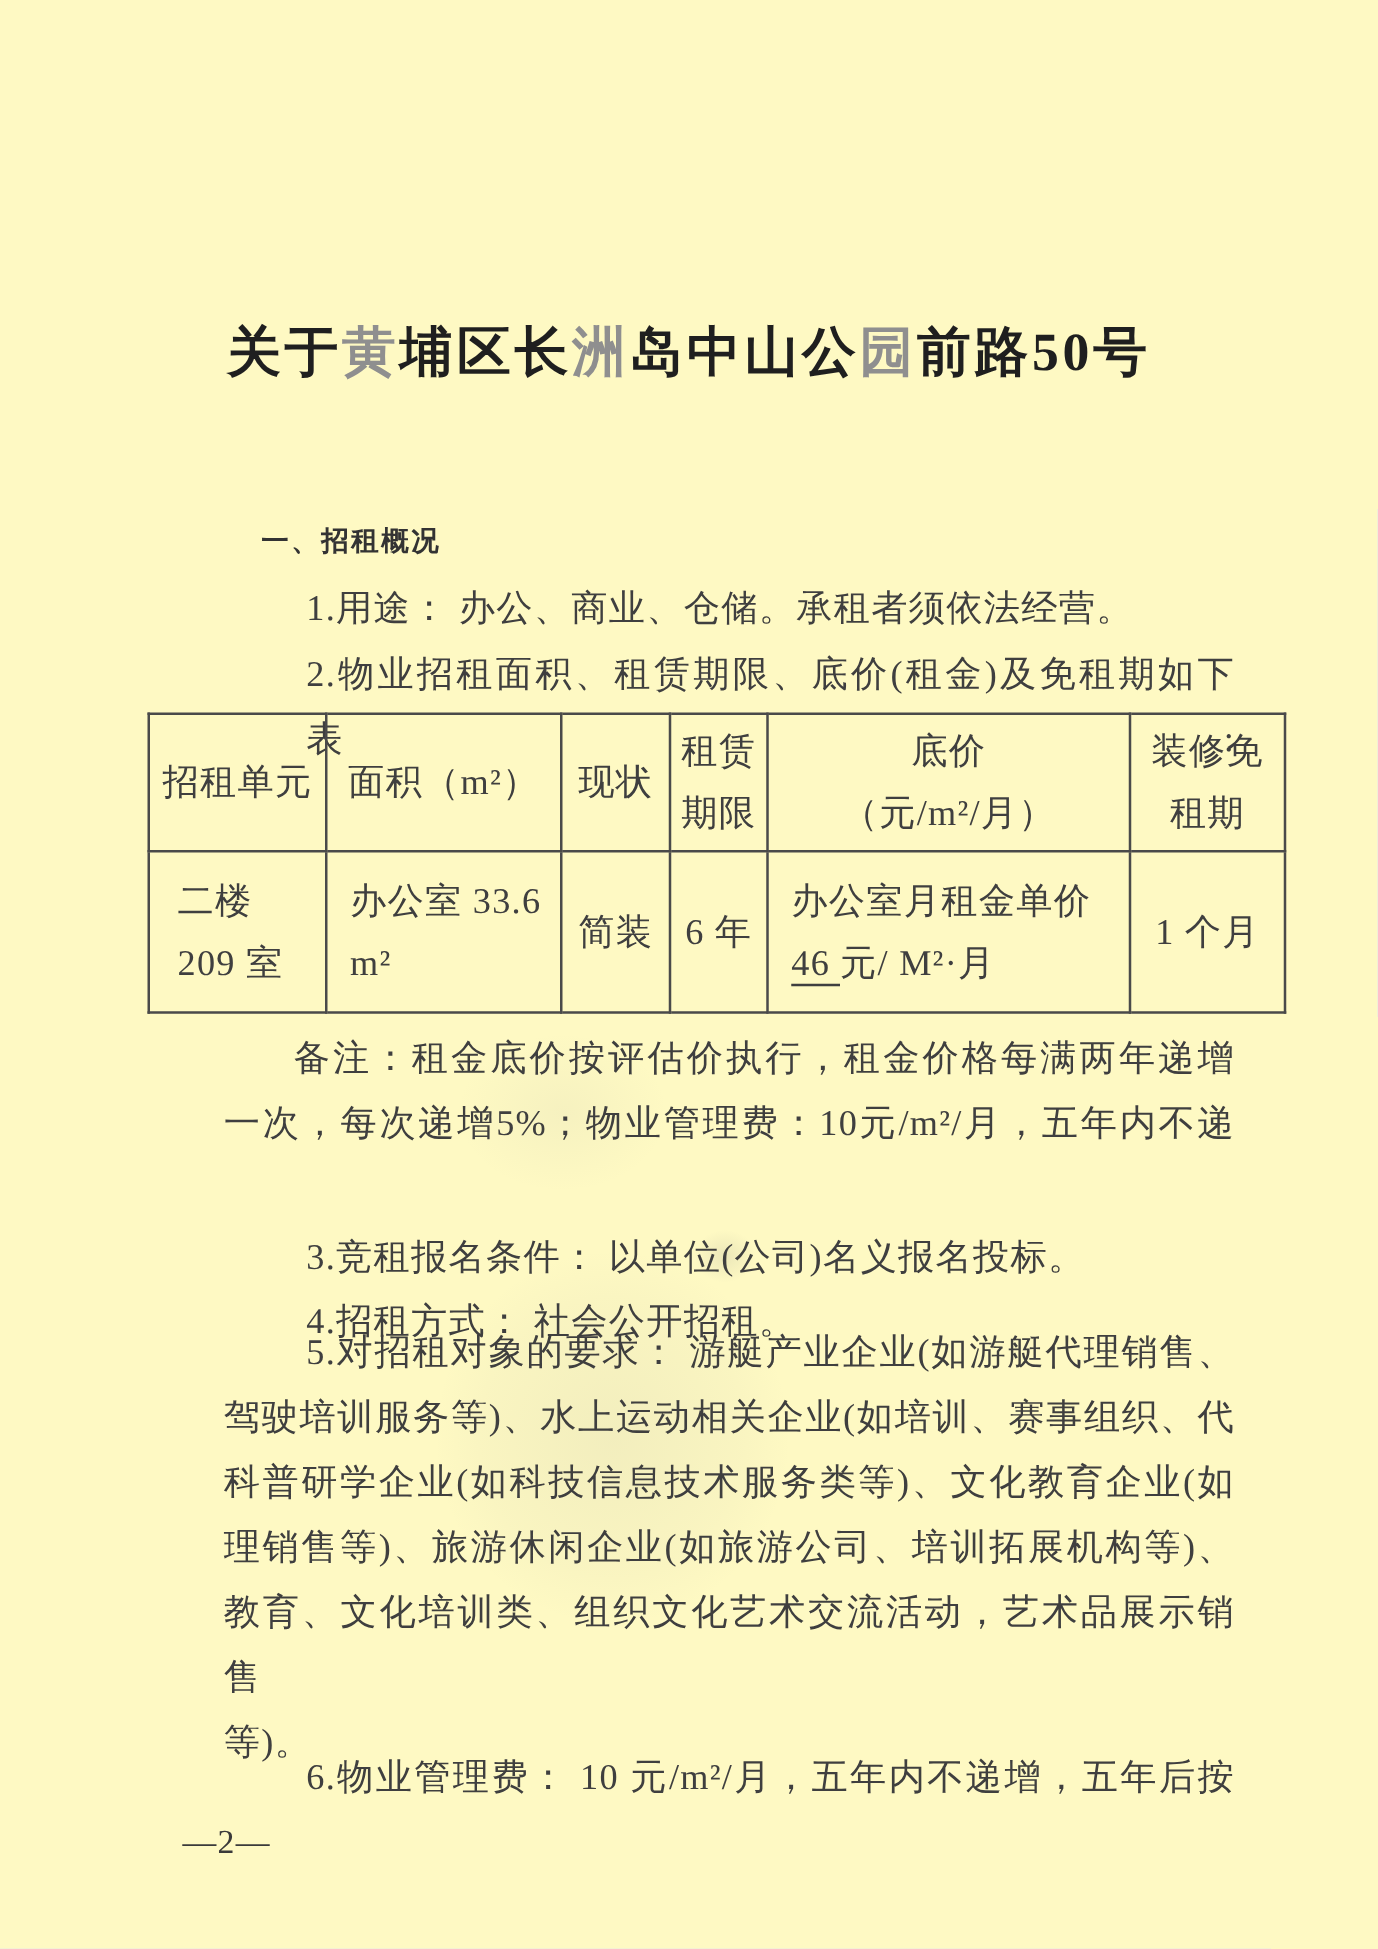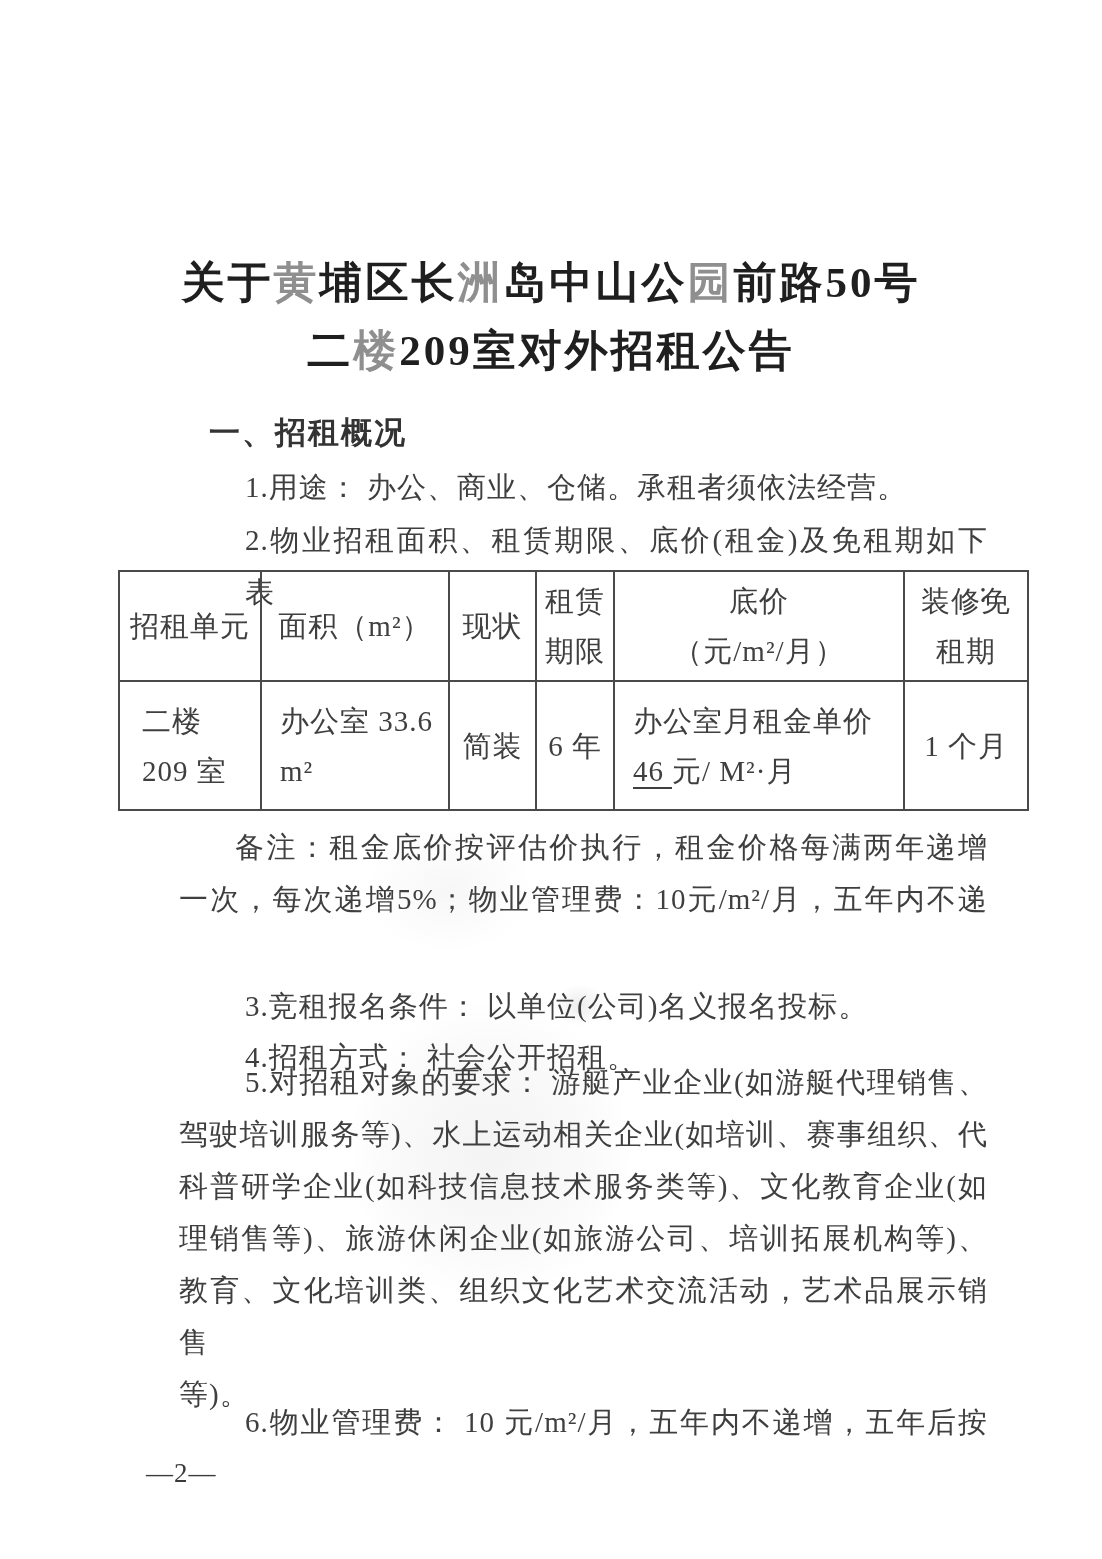--- a/index.html
+++ b/index.html
@@ -1,20 +1,20 @@
 <!DOCTYPE html>
 <html lang="zh"><head>
 <meta charset="utf-8">
 <style>
   html,body{margin:0;padding:0;background:#e8e8e8;}
   .page{
     position:relative;
     width:1102px;height:1559px;
     margin:0 auto;
-    background:#ffffff;
+    background:#fef9c3;
     overflow:hidden;
     color:#3f3f3f;
     font-family:"Liberation Serif","DejaVu Serif",serif;
   }
   
   .artifact{position:absolute;pointer-events:none;border-radius:50%;}
   .artifact.a1{left:300px;top:950px;width:380px;height:400px;
     background:radial-gradient(closest-side,rgba(140,140,140,0.10),rgba(140,140,140,0.04) 55%,transparent 75%);}
   .artifact.a2{left:330px;top:800px;width:240px;height:180px;
     background:radial-gradient(closest-side,rgba(150,150,150,0.08),transparent 70%);}
@@ -28,21 +28,21 @@
     font-size:43px;line-height:68px;
     color:#1f1f1f;
     letter-spacing:3px;
     font-family:"Liberation Serif","DejaVu Serif",serif;
   }
   .title .light{color:#8f8f8f;}
 
   .sec-heading{
     position:absolute;left:209px;top:409px;
     font-family:"Liberation Sans","DejaVu Sans",sans-serif;
-    font-weight:700;font-size:31px;line-height:48px;color:#333;
+    font-weight:700;font-size:22px;line-height:48px;color:#333;
     letter-spacing:2px;
   }
 
   .bodyblock{
     position:absolute;left:179px;width:809px;
     font-size:29px;line-height:52px;
     letter-spacing:1px;
   }
   .line{white-space:nowrap;}
   .fill{text-align:justify;text-align-last:justify;white-space:normal;}
@@ -86,21 +86,20 @@
 <body>
 
 <div class="page">
 
   <div class="artifact a1"></div>
   <div class="artifact a2"></div>
   <div class="artifact a3"></div>
 
   <h1 class="title">
     <div><span>关于</span><span class="light">黄</span><span>埔区长</span><span class="light">洲</span><span>岛中山公</span><span class="light">园</span><span>前路50号</span></div>
-    <div><span>二</span><span class="light">楼</span><span>209室对外招租公告</span></div>
   </h1>
 
   <div class="sec-heading">一、招租概况</div>
 
   <div class="bodyblock p-item1">
     <div class="line indent">1.用途： 办公、商业、仓储。承租者须依法经营。</div>
   </div>
 
   <div class="bodyblock p-item2">
     <div class="line fill indent">2.物业招租面积、租赁期限、底价(租金)及免租期如下表:</div>

